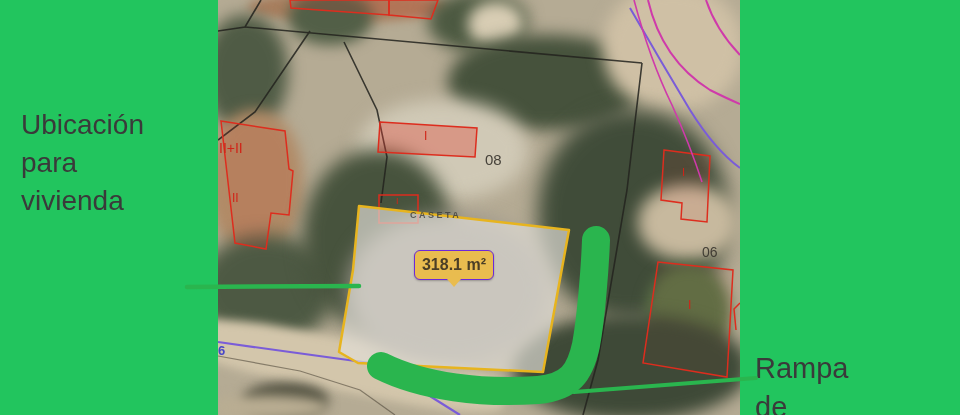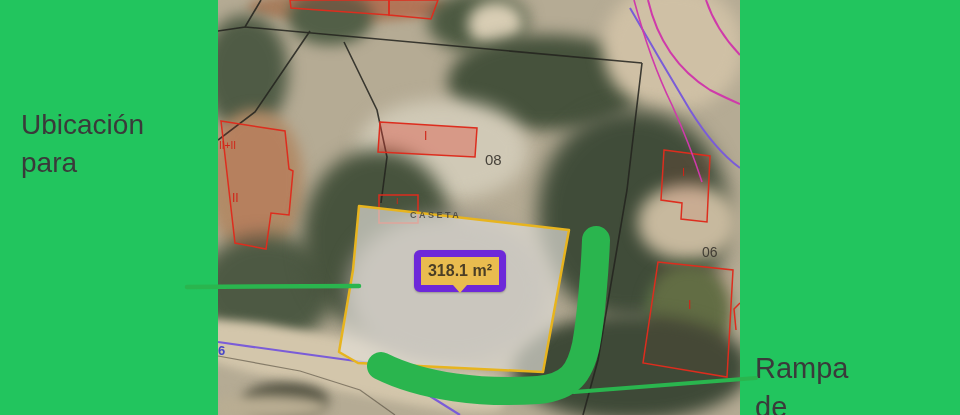--- a/index.html
+++ b/index.html
@@ -23,49 +23,50 @@
   }
   .blob{position:absolute;border-radius:48%;}
   .svg-layer{position:absolute;left:0;top:0;}
   
   .maplabel{position:absolute;white-space:nowrap;}
   .lbl-caseta{left:192px;top:210px;font-size:9px;letter-spacing:2.5px;color:#3d3d3d;font-weight:700;opacity:.8;}
   .lbl-08{left:267px;top:151px;font-size:15px;color:#37332c;font-weight:400;opacity:.9;}
   .lbl-06{left:484px;top:244px;font-size:14px;color:#37332c;font-weight:400;opacity:.9;}
   .lbl-road6{left:0px;top:343px;font-size:13px;color:#4846c8;font-weight:700;}
   .red-lbl{color:#d02418;font-weight:400;}
-  .lbl-iiii{left:1px;top:140px;font-size:10px;}
+  .lbl-iiii{left:1px;top:140px;font-size:14px;}
   .lbl-ii{left:14px;top:191px;font-size:12px;}
   .lbl-i-center{left:206px;top:129px;font-size:12px;}
   .lbl-i-caseta{left:178px;top:196px;font-size:9px;}
   .lbl-i-right{left:464px;top:166px;font-size:11px;}
   .lbl-i-br{left:470px;top:298px;font-size:12px;}
   
   .tooltip{
     position:absolute;left:196px;top:250px;width:78px;height:28px;
-    background:#e9bc4f;border:7px solid #6d28d9;border-radius:6px;
+    background:#e9bc4f;border:1px solid #6d28d9;border-radius:6px;
     display:flex;align-items:center;justify-content:center;
     font-size:16px;font-weight:700;color:#4a3e26;
     box-shadow:0 1px 2px rgba(0,0,0,.25);
   }
   .tooltip::after{
     content:"";position:absolute;left:50%;bottom:-8px;margin-left:-7px;
     border-left:7px solid transparent;border-right:7px solid transparent;
     border-top:8px solid #e9bc4f;
   }
   .overlay{position:absolute;left:0;top:0;pointer-events:none;}
 </style>
 </head>
 <body>
 
 <div class="canvas">
 
   <div class="left-note">
     <div>Ubicación</div>
     <div>para</div>
+    <div>vivienda</div>
   </div>
 
   <div class="right-note">
     <div>Rampa</div>
     <div>de</div>
   </div>
 
   <div class="photo">
 
     <div>

